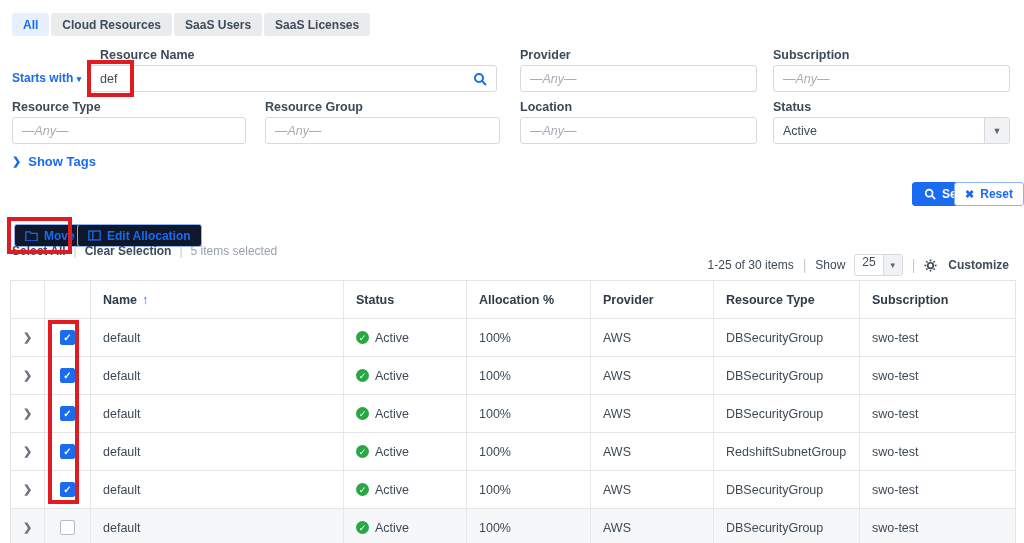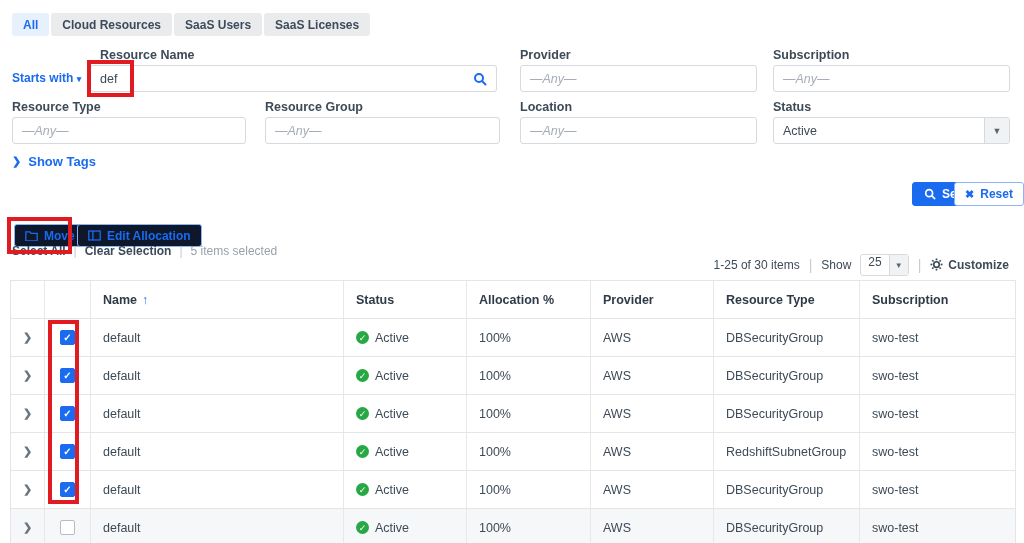--- a/index.html
+++ b/index.html
@@ -43,21 +43,21 @@
   .sel-row { position:absolute; left:12px; top:244px; display:flex; align-items:center; gap:8px; font-size:12px; }
   .sel-link { color:#3d4a57; font-weight:700; cursor:pointer; }
   .sel-sep { color:#c5cbd1; }
   .sel-info { color:#98a1aa; }
   .pag-row { position:absolute; right:15px; top:254px; display:flex; align-items:center; gap:9px; font-size:12px; color:#3d4a57; }
   .pag-sep { color:#c5cbd1; font-size:14px; }
   .mini-select { display:flex; border:1px solid #d6dadf; border-radius:3px; height:22px; cursor:pointer; }
   .mini-select .val { padding:0 7px; font-size:12px; }
   .mini-select .arr { width:19px; height:20px; border-left:1px solid #d6dadf; background:#f0f2f4;
                       display:flex; align-items:center; justify-content:center; font-size:8px; color:#5a6673; }
-  .customize { display:flex; align-items:flex-start; gap:5px; cursor:pointer; font-weight:700; }
+  .customize { display:flex; align-items:center; gap:11px; cursor:pointer; font-weight:700; }
 
   
   .tbl { position:absolute; left:10px; top:280px; width:1006px; border:1px solid #e3e6e9; border-bottom:none; }
   .tr { display:flex; height:38px; background:#fff; border-bottom:1px solid #e3e6e9; }
   .tr.shaded { background:#f5f7f8; }
   .td, .th { display:flex; align-items:center; border-right:1px solid #e6e9ec; padding:0 12px;
              font-size:12.5px; overflow:hidden; white-space:nowrap; }
   .td:last-child, .th:last-child { border-right:none; }
   .th { font-weight:700; color:#2f3b49; cursor:pointer; }
   .c0 { width:34px; justify-content:center; padding:0; }

